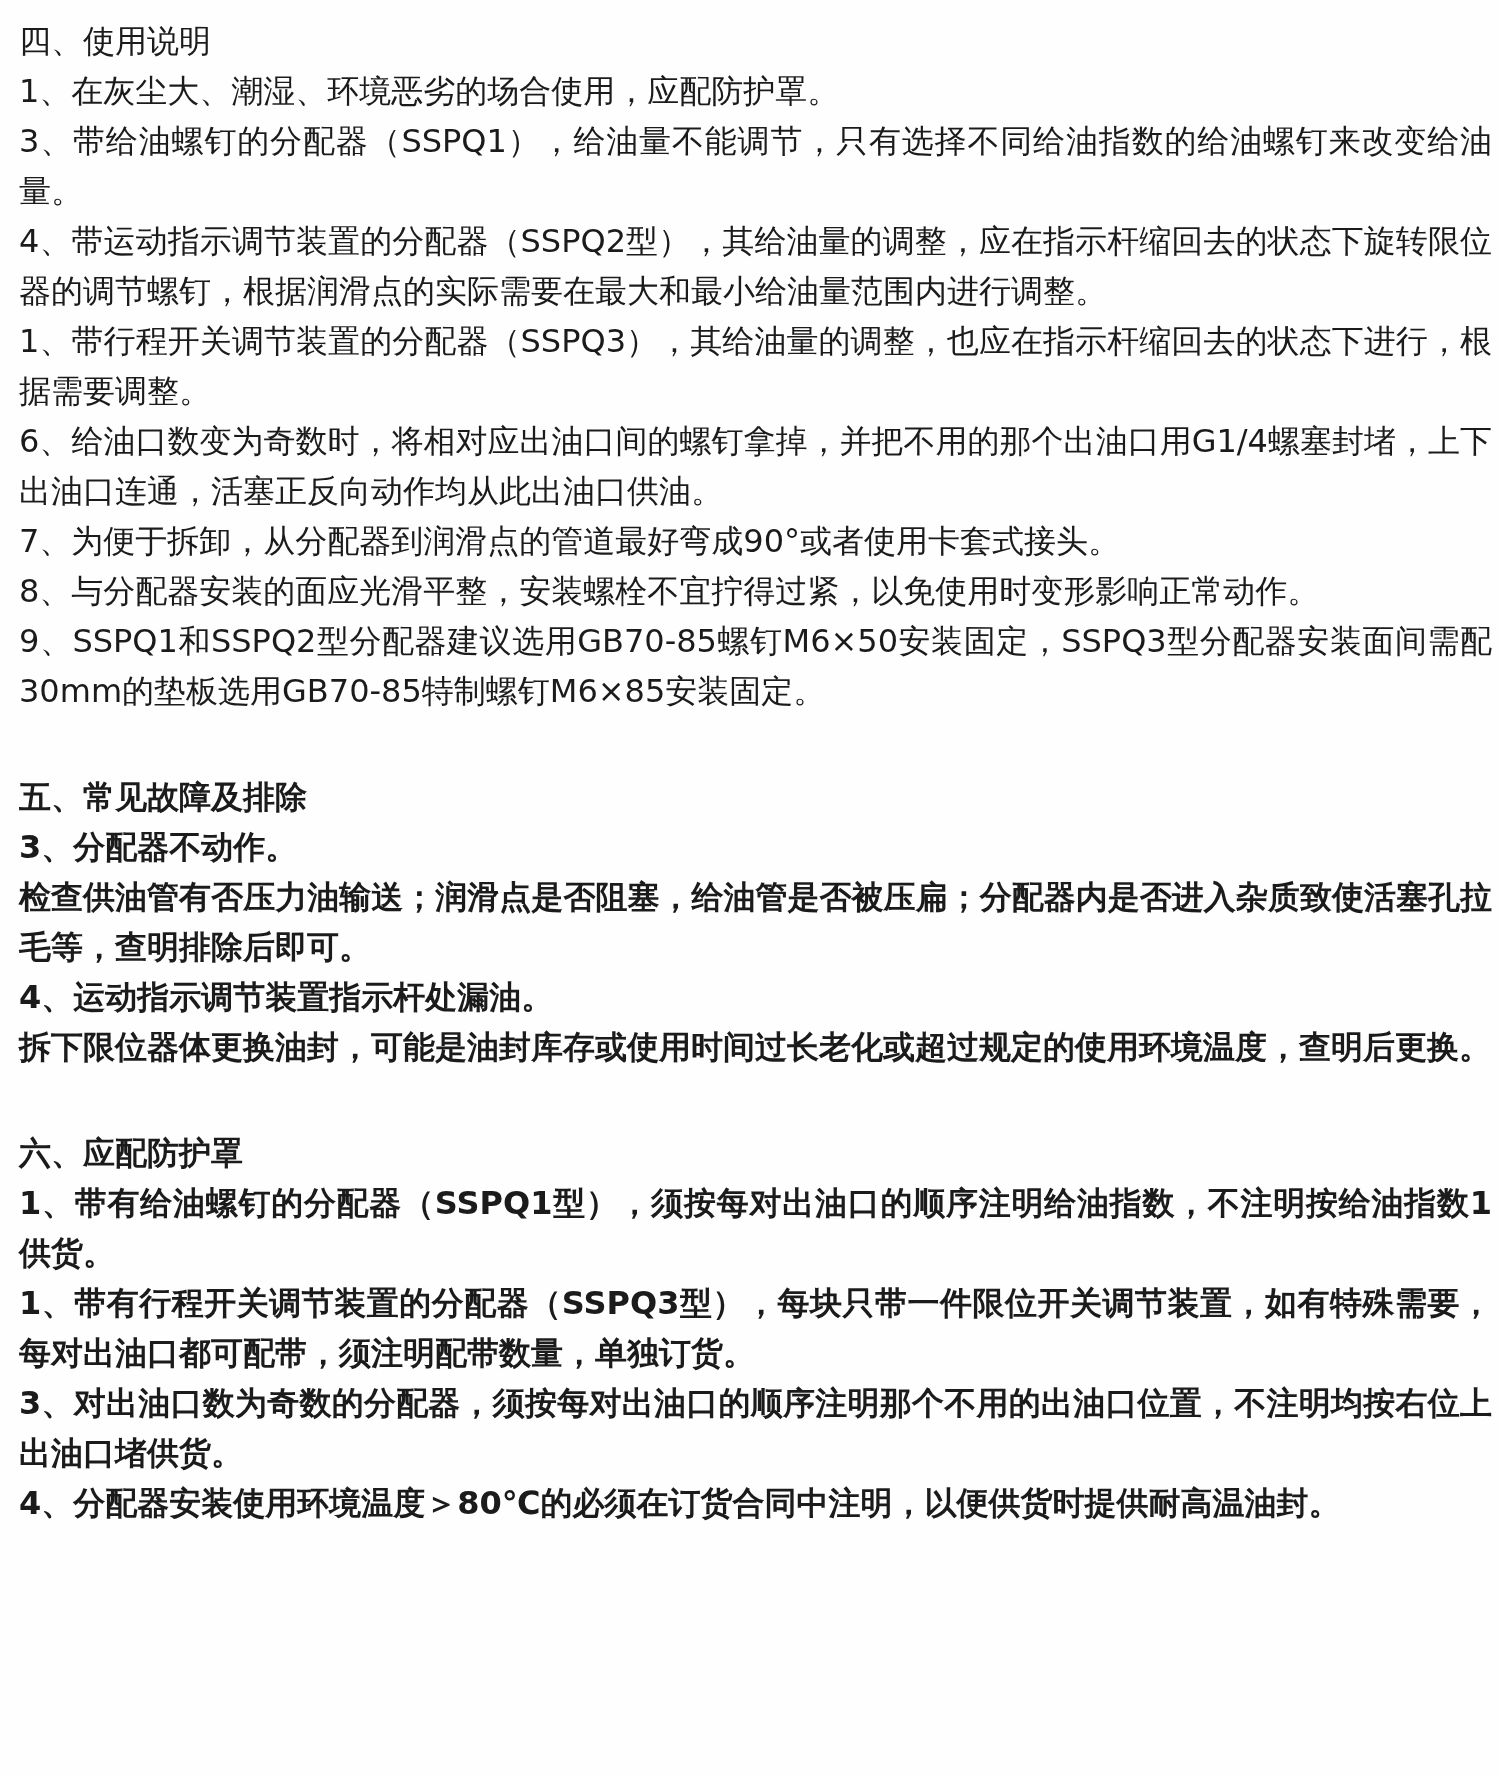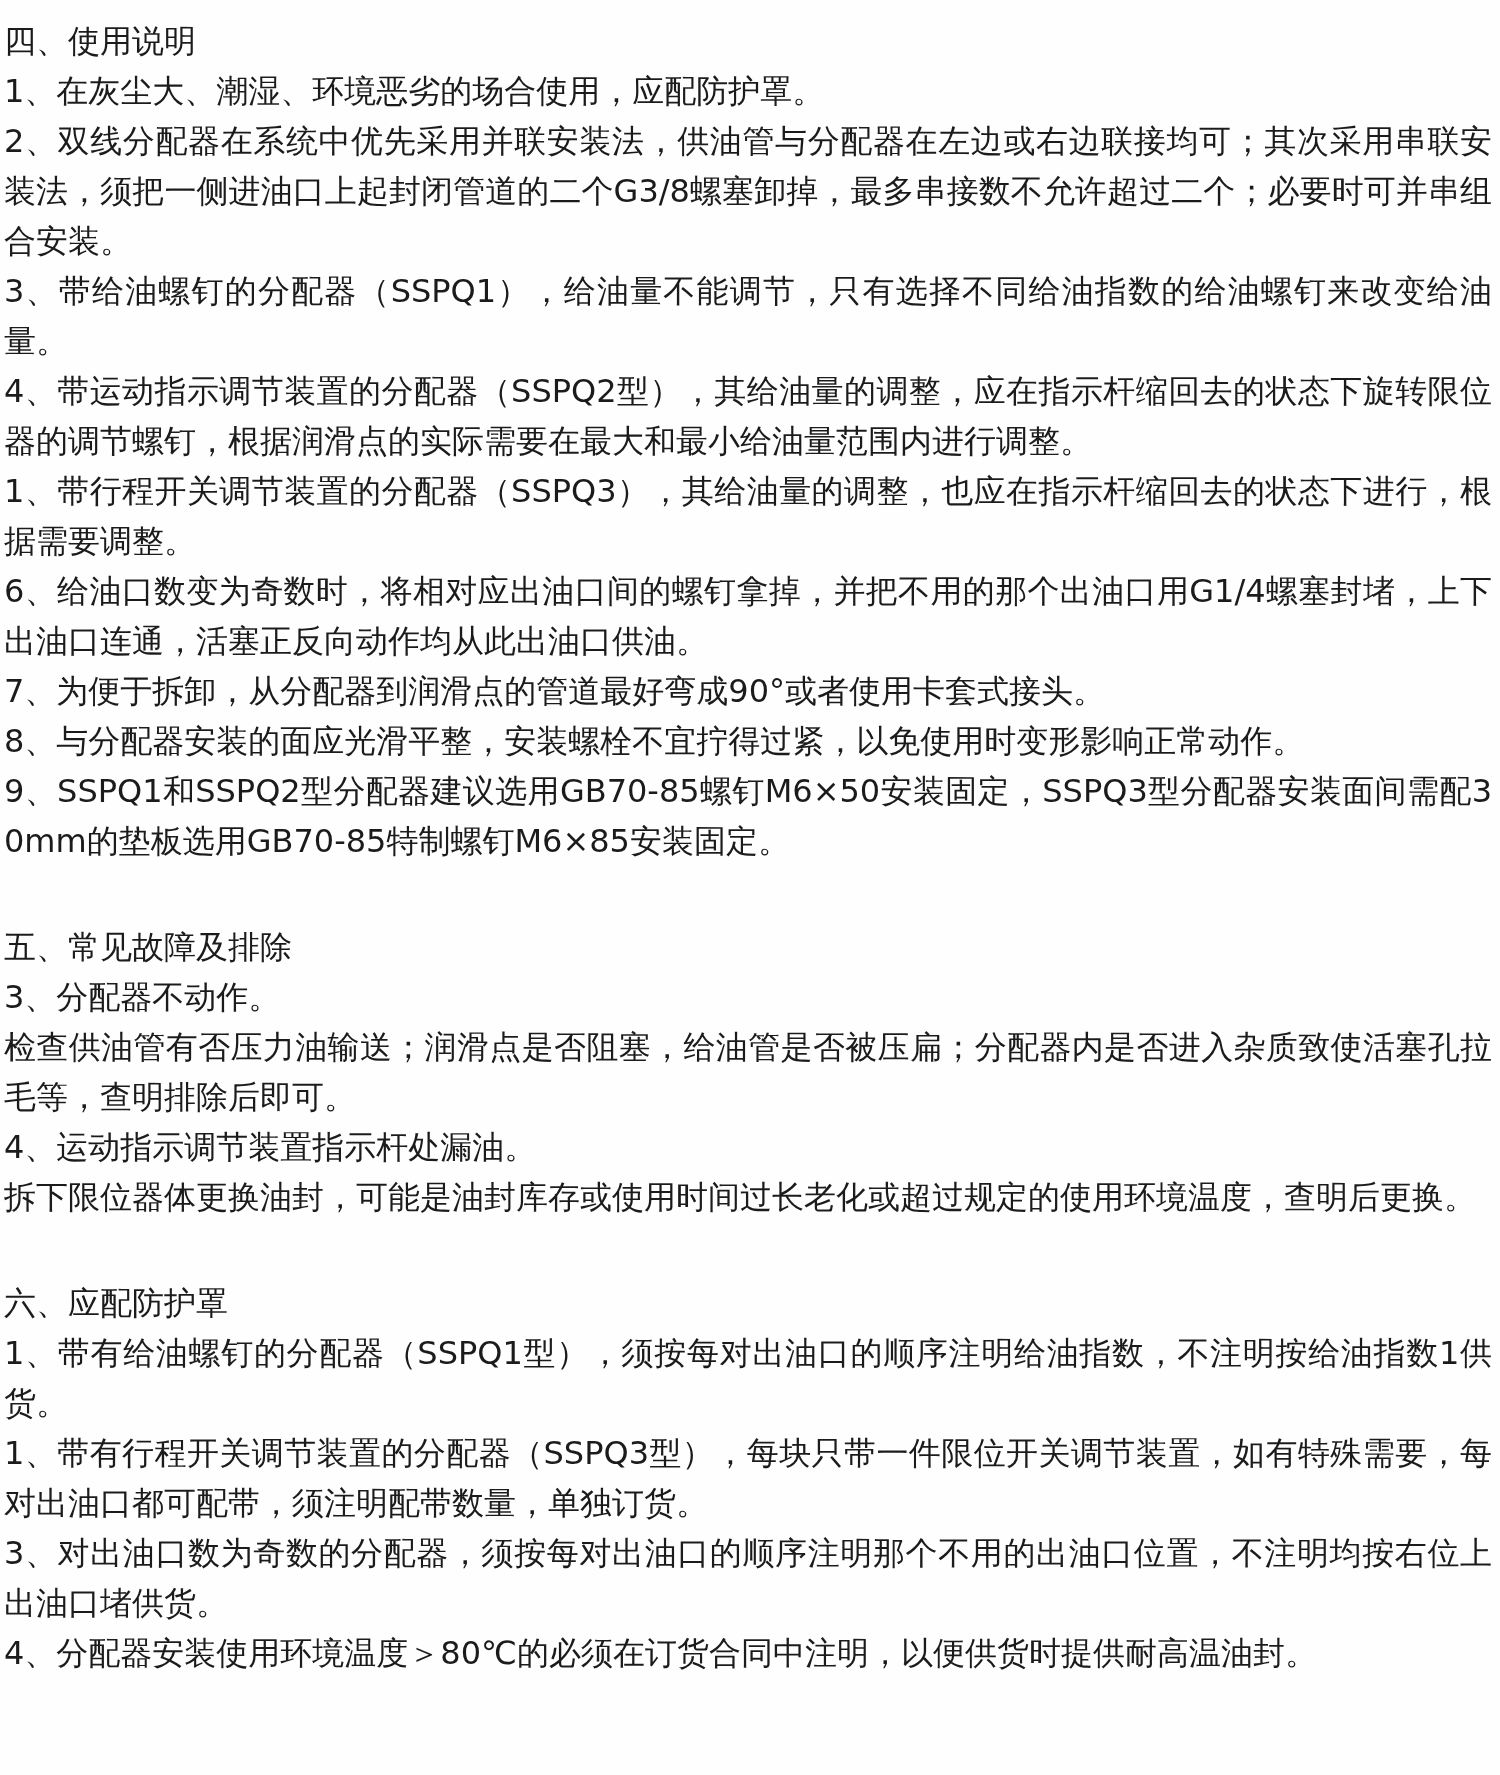--- a/index.html
+++ b/index.html
@@ -10,28 +10,29 @@
   .page {
     width: 1500px;
     min-height: 1775px;
     box-sizing: border-box;
     background: #fefefe;
     color: #1b1b1b;
     font-family: "DejaVu Sans", "Liberation Sans", sans-serif;
     font-weight: 500;
     font-size: 32px;
     line-height: 50px;
-    padding: 16px 8px 30px 4px;
+    padding: 16px 8px 30px 19px;
     overflow: hidden;
   }
   .doc-section {
     margin: 0;
   }
   .doc-section + .doc-section {
     margin-top: 56px;
+    font-weight: bold;
   }
   .section-heading,
   .doc-line {
     margin: 0;
     padding: 0;
     font-size: inherit;
     font-weight: inherit;
     line-height: inherit;
     text-align: justify;
     text-justify: inter-ideograph;
@@ -39,21 +40,20 @@
   }
 </style>
 </head>
 <body>
 
 <div class="page">
 
   <div class="doc-section">
     <h2 class="section-heading">四、使用说明</h2>
     <p class="doc-line">1、在灰尘大、潮湿、环境恶劣的场合使用，应配防护罩。</p>
-    <p class="doc-line">2、双线分配器在系统中优先采用并联安装法，供油管与分配器在左边或右边联接均可；其次采用串联安装法，须把一侧进油口上起封闭管道的二个G3/8螺塞卸掉，最多串接数不允许超过二个；必要时可并串组合安装。</p>
     <p class="doc-line">3、带给油螺钉的分配器（SSPQ1），给油量不能调节，只有选择不同给油指数的给油螺钉来改变给油量。</p>
     <p class="doc-line">4、带运动指示调节装置的分配器（SSPQ2型），其给油量的调整，应在指示杆缩回去的状态下旋转限位器的调节螺钉，根据润滑点的实际需要在最大和最小给油量范围内进行调整。</p>
     <p class="doc-line">1、带行程开关调节装置的分配器（SSPQ3），其给油量的调整，也应在指示杆缩回去的状态下进行，根据需要调整。</p>
     <p class="doc-line">6、给油口数变为奇数时，将相对应出油口间的螺钉拿掉，并把不用的那个出油口用G1/4螺塞封堵，上下出油口连通，活塞正反向动作均从此出油口供油。</p>
     <p class="doc-line">7、为便于拆卸，从分配器到润滑点的管道最好弯成90°或者使用卡套式接头。</p>
     <p class="doc-line">8、与分配器安装的面应光滑平整，安装螺栓不宜拧得过紧，以免使用时变形影响正常动作。</p>
     <p class="doc-line">9、SSPQ1和SSPQ2型分配器建议选用GB70-85螺钉M6×50安装固定，SSPQ3型分配器安装面间需配30mm的垫板选用GB70-85特制螺钉M6×85安装固定。</p>
   </div>
 
   <div class="doc-section">

